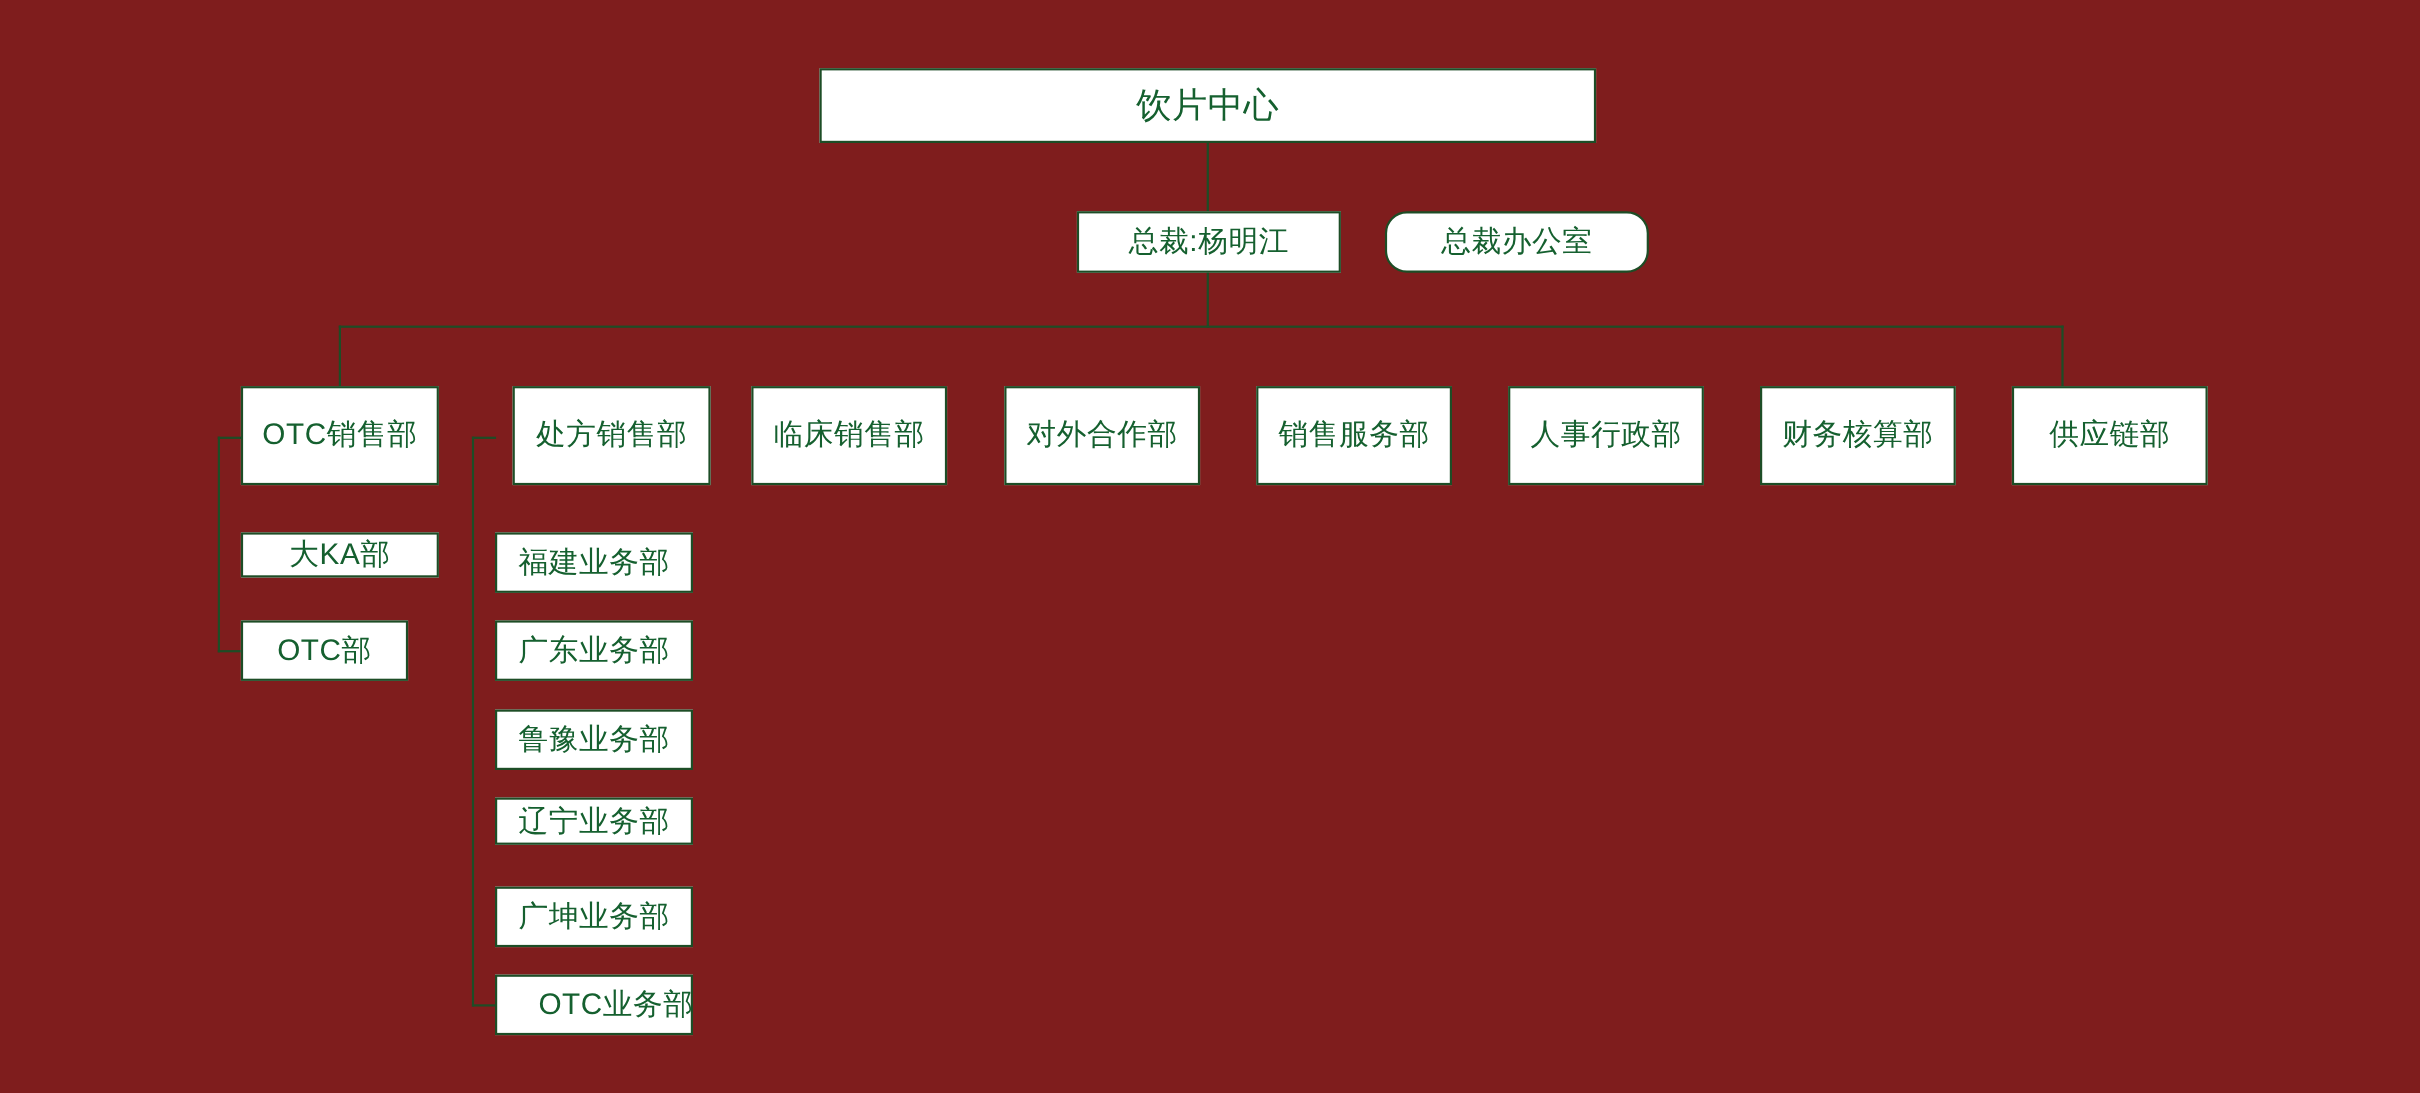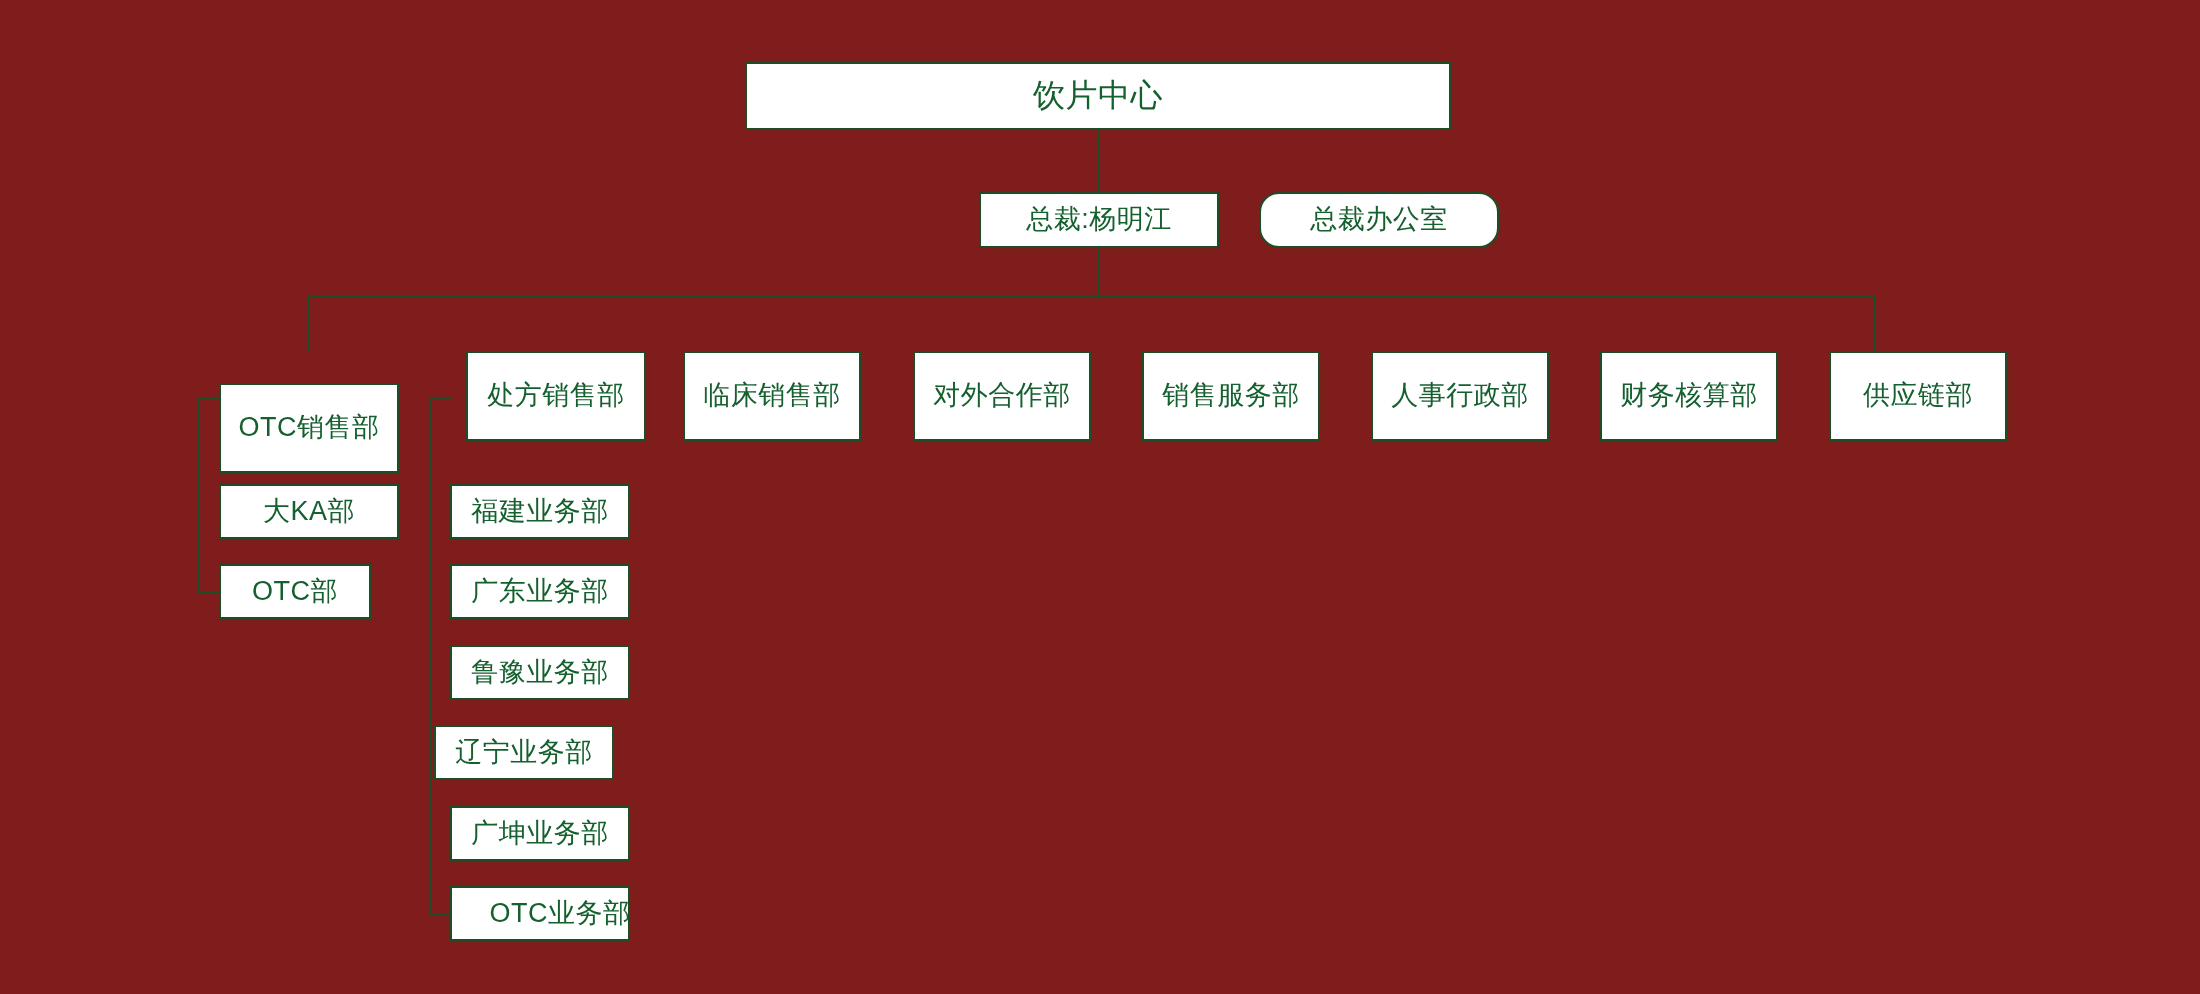--- a/index.html
+++ b/index.html
@@ -61,21 +61,21 @@
   <div class="node exec" style="left:1259px; top:192px; width:240px; height:56px;border-radius:20px;">总裁办公室</div>
 
   <div class="conn v" style="left:1097px; top:248px; width:2px; height:50px;"></div>
 
   <div class="conn h" style="left:308px; top:296px; width:1568px; height:2px;"></div>
 
   <div class="conn v" style="left:308px; top:296px; width:2px; height:56px;"></div>
 
   <div class="conn v" style="left:1874px; top:296px; width:2px; height:56px;"></div>
 
-  <div class="node dept" style="left:219px; top:351px; width:180px; height:90px;margin-top:32px;">OTC销售部</div>
+  <div class="node dept" style="left:219px; top:351px; width:180px; height:90px;">OTC销售部</div>
 
   <div class="node dept" style="left:466px; top:351px; width:180px; height:90px;">处方销售部</div>
 
   <div class="node dept" style="left:683px; top:351px; width:178px; height:90px;">临床销售部</div>
 
   <div class="node dept" style="left:913px; top:351px; width:178px; height:90px;">对外合作部</div>
 
   <div class="node dept" style="left:1142px; top:351px; width:178px; height:90px;">销售服务部</div>
 
   <div class="node dept" style="left:1371px; top:351px; width:178px; height:90px;">人事行政部</div>
@@ -83,33 +83,33 @@
   <div class="node dept" style="left:1600px; top:351px; width:178px; height:90px;">财务核算部</div>
 
   <div class="node dept" style="left:1829px; top:351px; width:178px; height:90px;">供应链部</div>
 
   <div class="conn h" style="left:198px; top:397px; width:22px; height:2px;"></div>
 
   <div class="conn v" style="left:198px; top:397px; width:2px; height:196px;"></div>
 
   <div class="conn h" style="left:198px; top:591px; width:22px; height:2px;"></div>
 
-  <div class="node sub" style="left:219px; top:484px; width:180px; height:55px;">大KA部</div>
+  <div class="node sub" style="left:219px; top:484px; width:180px; height:41px;">大KA部</div>
 
   <div class="node sub" style="left:219px; top:564px; width:152px; height:55px;text-align:center;">OTC部</div>
 
   <div class="conn h" style="left:429px; top:397px; width:22px; height:2px;"></div>
   <div class="conn v" style="left:429px; top:397px; width:2px; height:518px;"></div>
   <div class="conn h" style="left:429px; top:913px; width:22px; height:2px;"></div>
 
   <div class="node sub" style="left:450px; top:484px; width:180px; height:55px;">福建业务部</div>
 
   <div class="node sub" style="left:450px; top:564px; width:180px; height:55px;">广东业务部</div>
 
   <div class="node sub" style="left:450px; top:645px; width:180px; height:55px;">鲁豫业务部</div>
 
-  <div class="node sub" style="left:434px; top:725px; width:180px; height:55px;">辽宁业务部</div>
+  <div class="node sub" style="left:450px; top:725px; width:180px; height:43px;">辽宁业务部</div>
 
   <div class="node sub" style="left:450px; top:806px; width:180px; height:55px;">广坤业务部</div>
 
   <div class="node sub" style="left:450px; top:886px; width:180px; height:55px;padding-left:40px;">OTC业务部</div>
 
 </div>
 
 </body></html>

